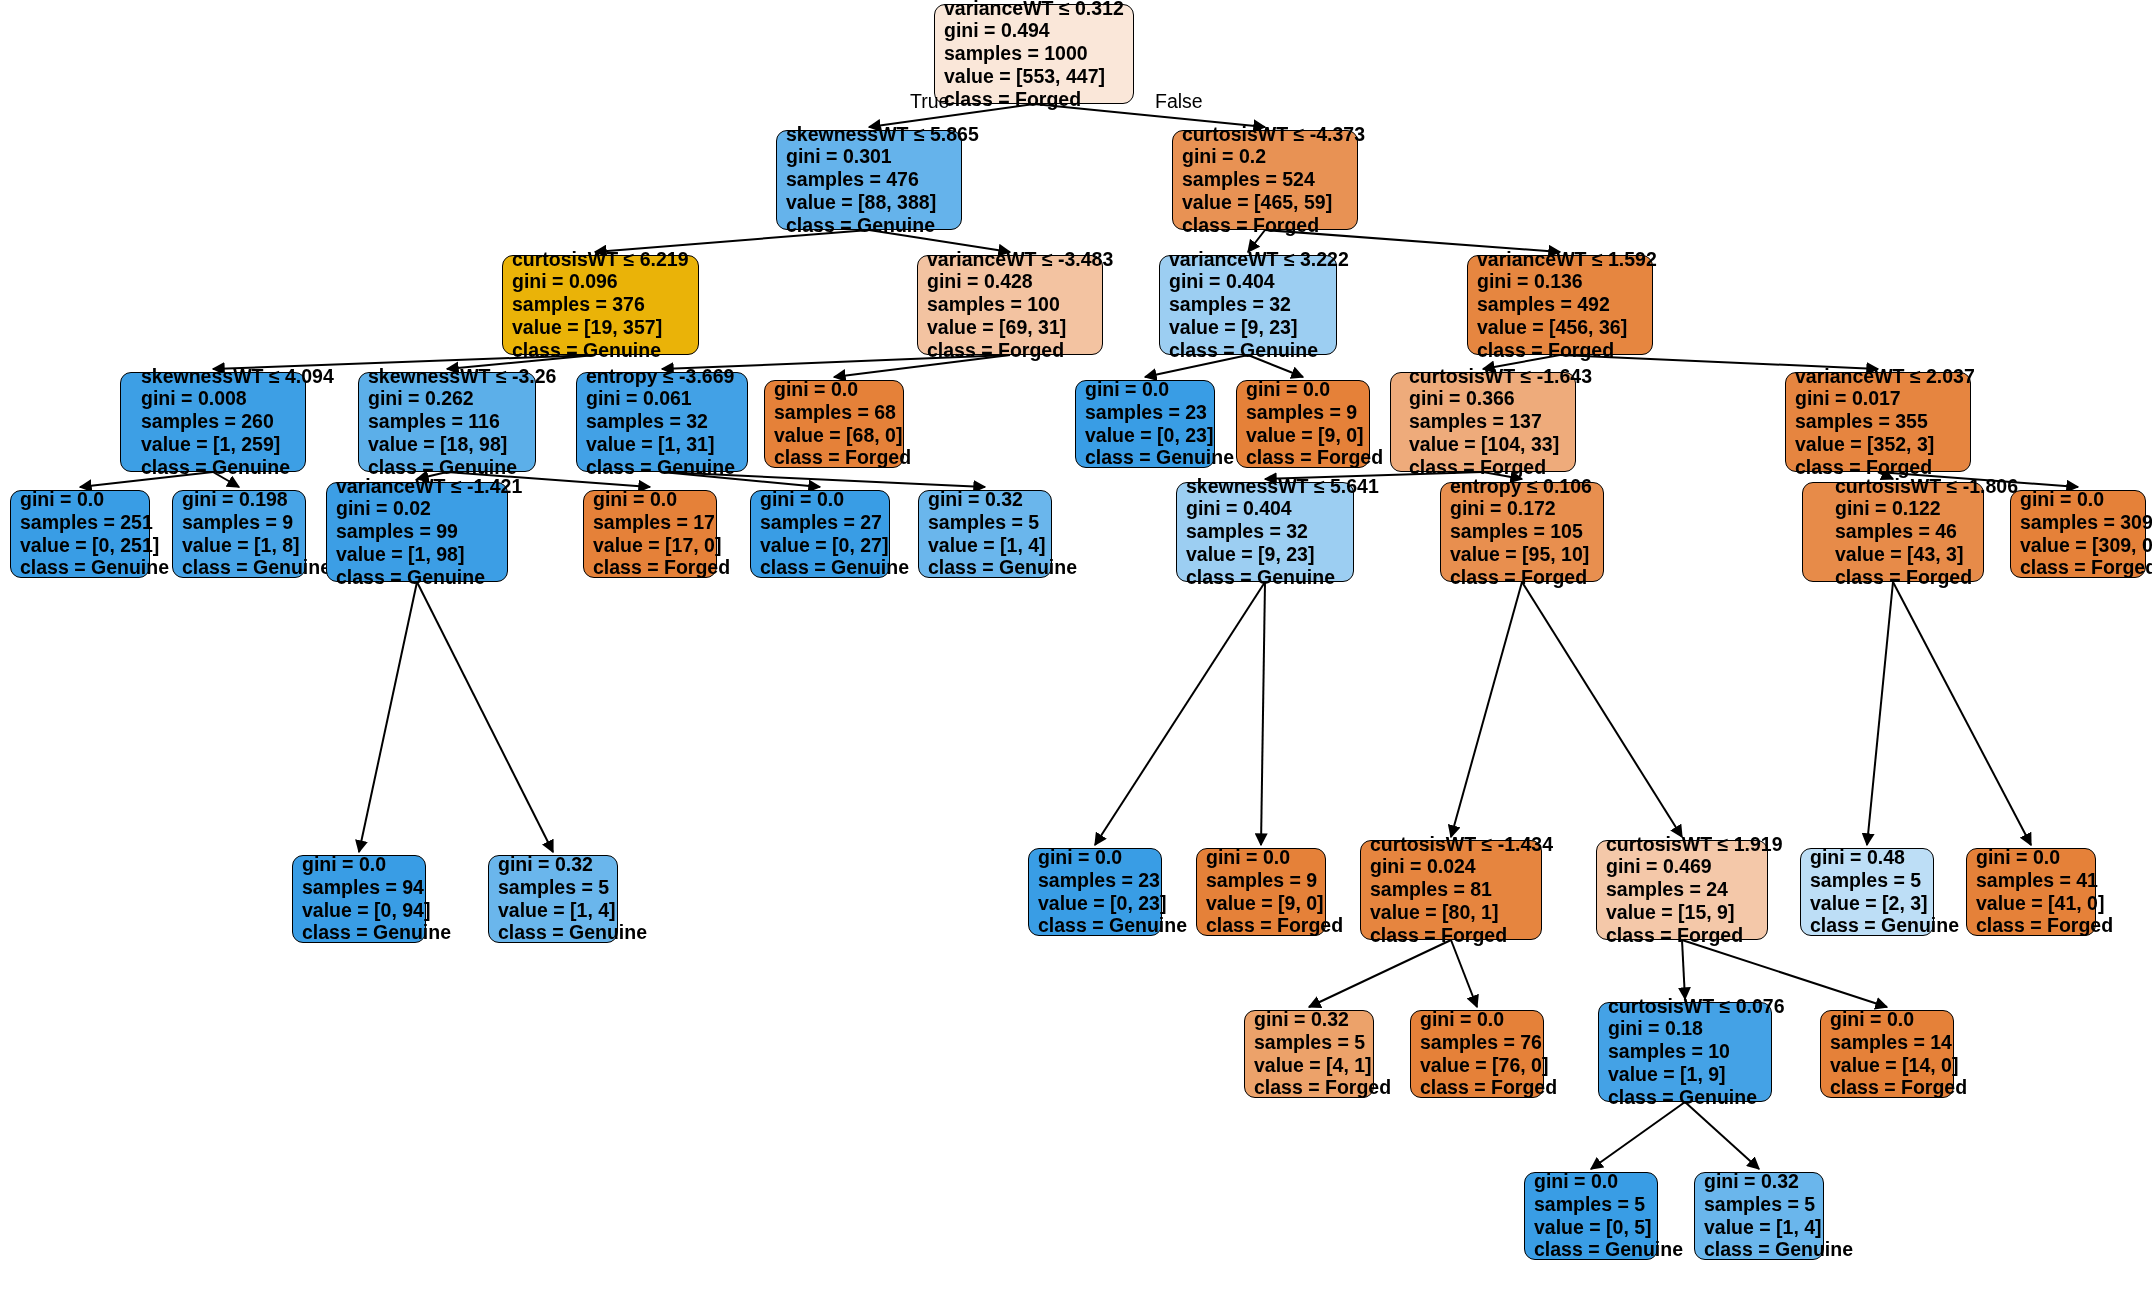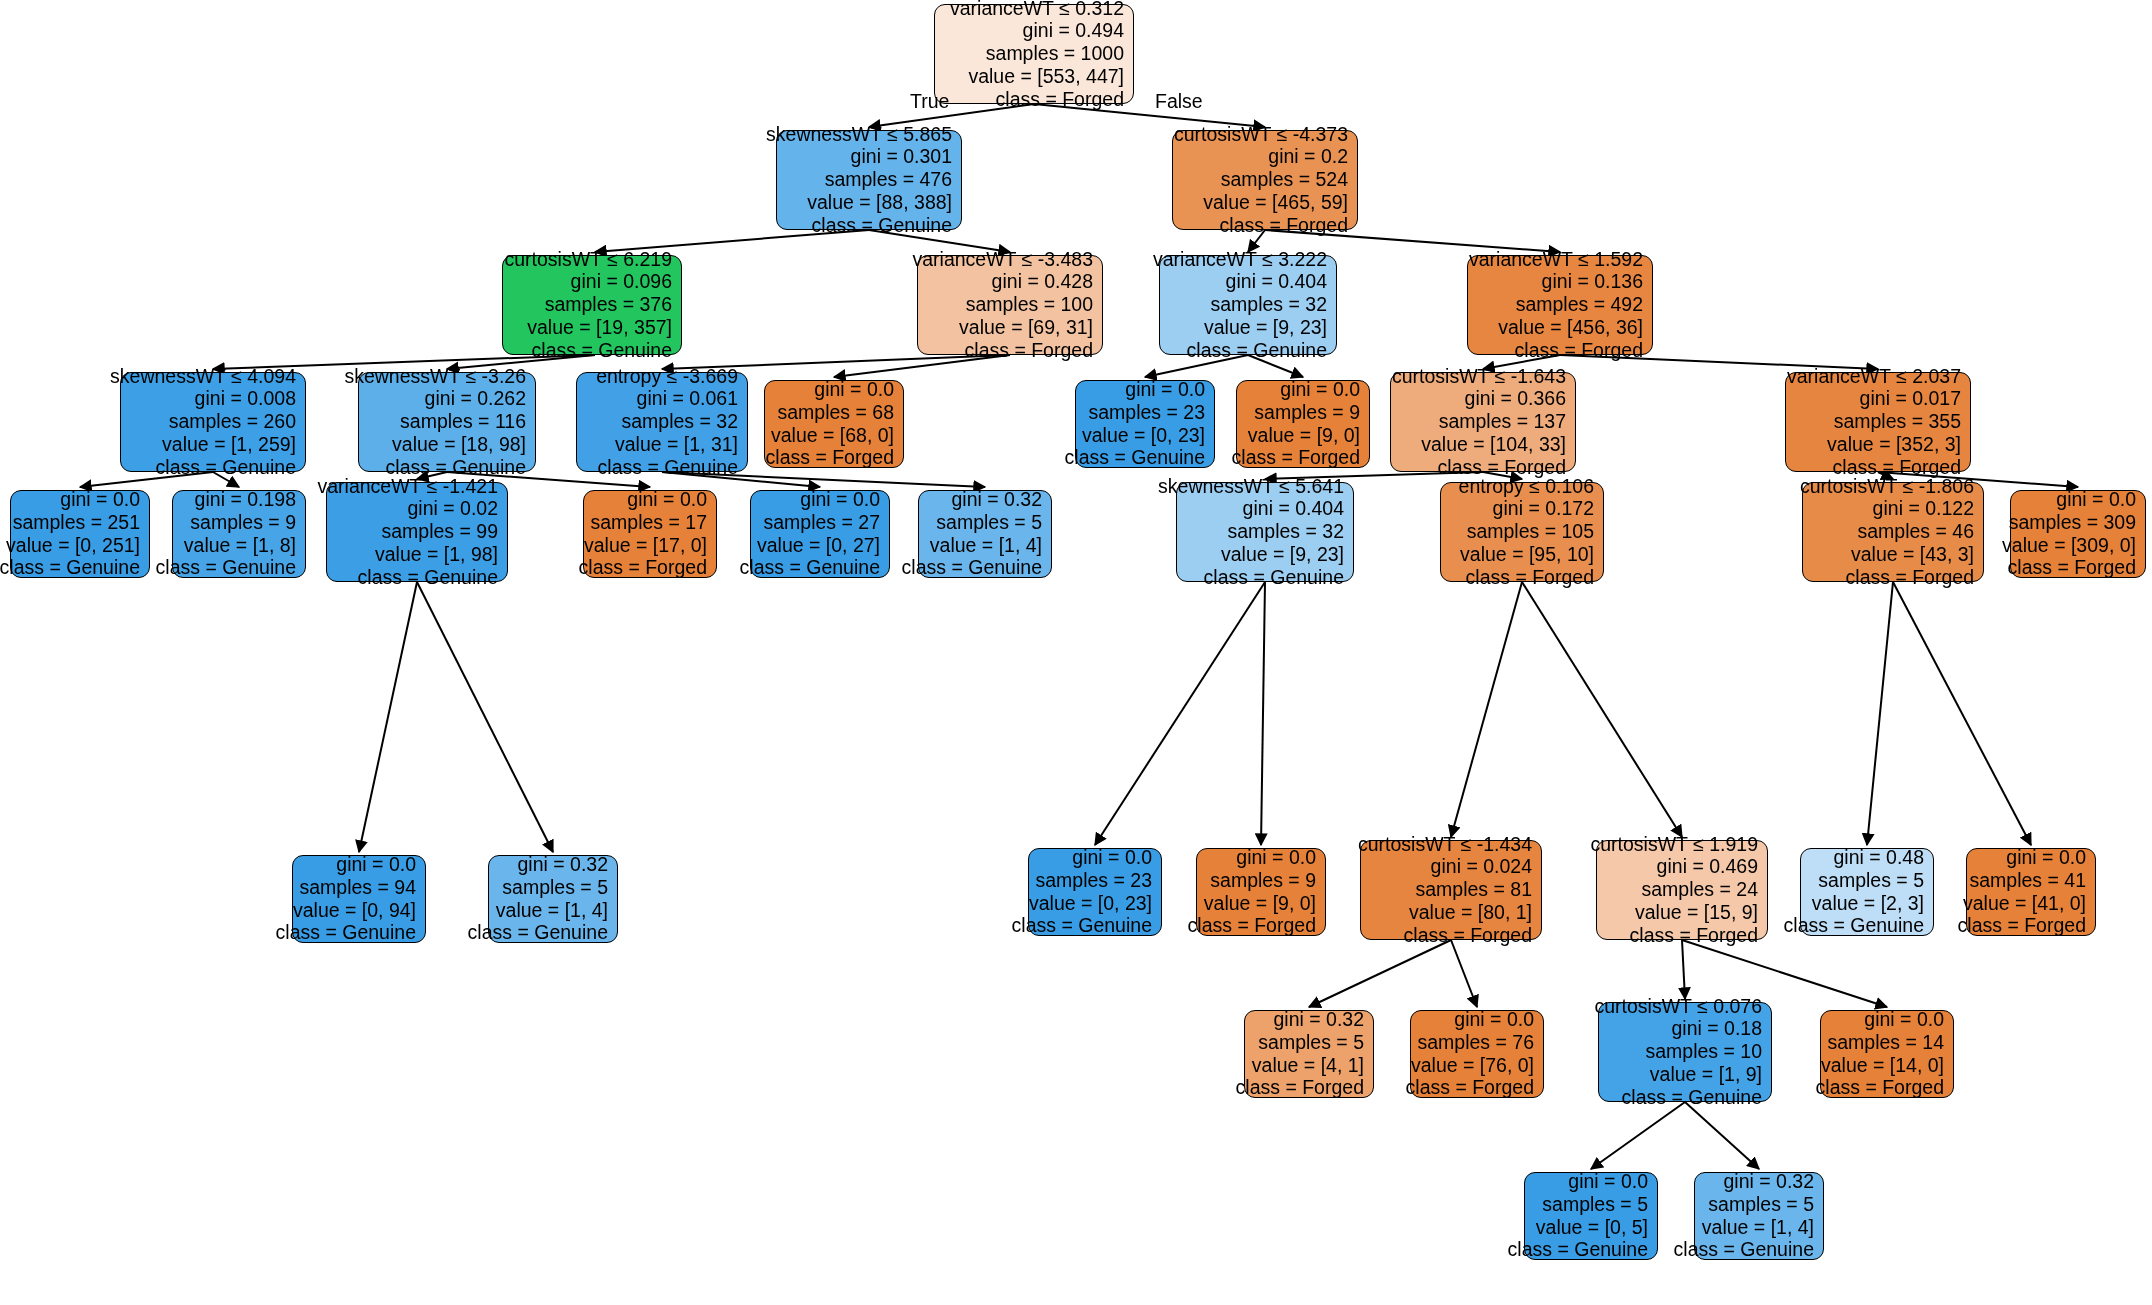--- a/index.html
+++ b/index.html
@@ -29,21 +29,22 @@
     border-radius: 11px;
     text-align: center;
     font-size: 19.5px;
     line-height: 1.165;
     color: #000000;
     padding: 5px 9px 6px 9px;
     white-space: nowrap;
     display: flex;
     flex-direction: column;
     justify-content: center;
-    align-items: flex-end;
+    align-items: flex-start;
+    font-weight: bold;
   }
   .node .ln { display: block; }
   .edge-label {
     position: absolute;
     font-size: 19.5px;
     color: #000000;
     white-space: nowrap;
     font-family: "Liberation Sans", sans-serif;
   }
 </style>
@@ -113,21 +114,21 @@
         <span class="ln">value = [88, 388]</span>
         <span class="ln">class = Genuine</span>
       </div>
       <div class="node" style="left: 1172px; top: 130px; width: 186px; height: 100px; background: rgb(232, 146, 84);">
         <span class="ln">curtosisWT ≤ -4.373</span>
         <span class="ln">gini = 0.2</span>
         <span class="ln">samples = 524</span>
         <span class="ln">value = [465, 59]</span>
         <span class="ln">class = Forged</span>
       </div>
-      <div class="node" style="left: 502px; top: 255px; width: 180px; height: 100px; background: #22c55e;">
+      <div class="node" style="left: 502px; top: 255px; width: 197px; height: 100px; background: #eab308;">
         <span class="ln">curtosisWT ≤ 6.219</span>
         <span class="ln">gini = 0.096</span>
         <span class="ln">samples = 376</span>
         <span class="ln">value = [19, 357]</span>
         <span class="ln">class = Genuine</span>
       </div>
       <div class="node" style="left: 917px; top: 255px; width: 186px; height: 100px; background: rgb(243, 195, 161);">
         <span class="ln">varianceWT ≤ -3.483</span>
         <span class="ln">gini = 0.428</span>
         <span class="ln">samples = 100</span>

